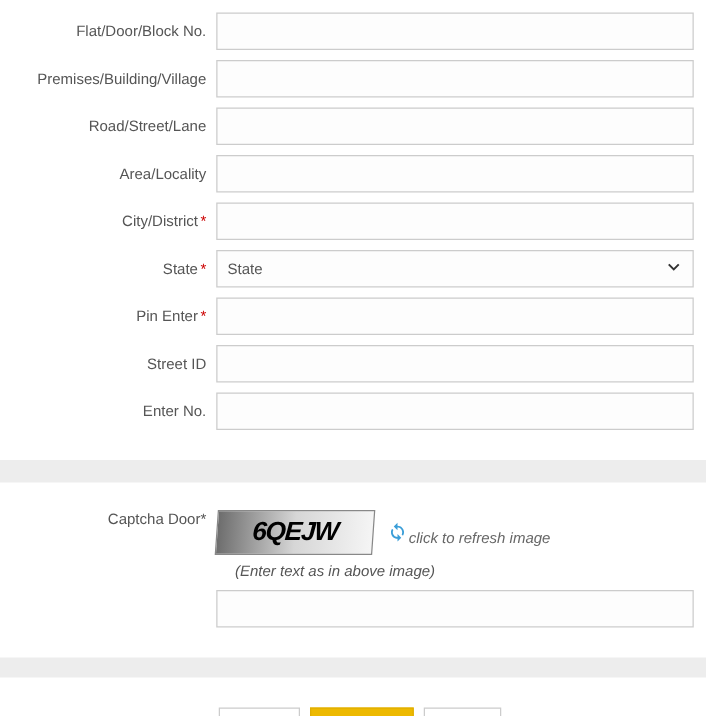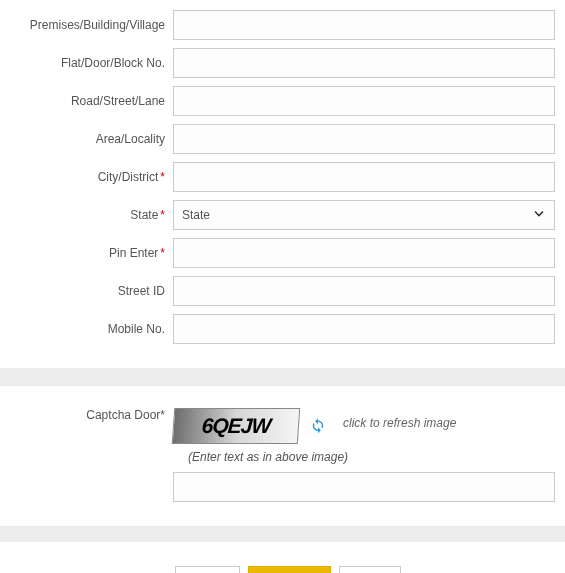--- a/index.html
+++ b/index.html
@@ -83,22 +83,22 @@
       font-size: 21px;
       color: #000;
       letter-spacing: -1px;
       font-style: italic;
       transform: skewX(-4deg);
       overflow: hidden;
       user-select: none;
     }
     .refresh-wrap {
       display: flex;
-      align-items: flex-start;
-      gap: 16px;
+      align-items: flex-end;
+      gap: 0;
       cursor: pointer;
       color: #666;
       font-style: italic;
       font-size: 12px;
     }
     .refresh-wrap svg { width: 18px; height: 18px; }
     .hint {
       font-style: italic;
       color: #555;
       font-size: 12px;
@@ -129,26 +129,26 @@
       border-color: #e0ad00;
       color: #fff;
     }
   </style>
 </head>
 <body>
 
 <div class="form-section">
 
   <div class="form-row">
+    <div class="label-col"><span>Flat/Door/Block No.</span></div>
+    <div class="input-col"><input type="text" class="input-text" value="" style=""></div>
+  </div>
+
+  <div class="form-row">
     <div class="label-col"><span>Premises/Building/Village</span></div>
-    <div class="input-col"><input type="text" class="input-text" value="" style=""></div>
-  </div>
-
-  <div class="form-row">
-    <div class="label-col"><span>Flat/Door/Block No.</span></div>
     <div class="input-col"><input type="text" class="input-text" value="" style=""></div>
   </div>
 
   <div class="form-row">
     <div class="label-col"><span>Road/Street/Lane</span></div>
     <div class="input-col"><input type="text" class="input-text" value="" style=""></div>
   </div>
 
   <div class="form-row">
     <div class="label-col"><span>Area/Locality</span></div>
@@ -180,21 +180,21 @@
     <div class="label-col"><span>Pin Enter</span><span class="required">*</span></div>
     <div class="input-col"><input type="text" class="input-text" value="" style=""></div>
   </div>
 
   <div class="form-row">
     <div class="label-col"><span>Street ID</span></div>
     <div class="input-col"><input type="text" class="input-text" value="" style=""></div>
   </div>
 
   <div class="form-row">
-    <div class="label-col"><span>Mobile No.</span></div>
+    <div class="label-col"><span>Enter No.</span></div>
     <div class="input-col"><input type="text" class="input-text" value="" style=""></div>
   </div>
 
 </div>
 
 <div class="separator"></div>
 
 <div class="captcha-row">
   <div class="label-col"><span>Captcha Door</span><span>*</span></div>
   <div class="captcha-body">

